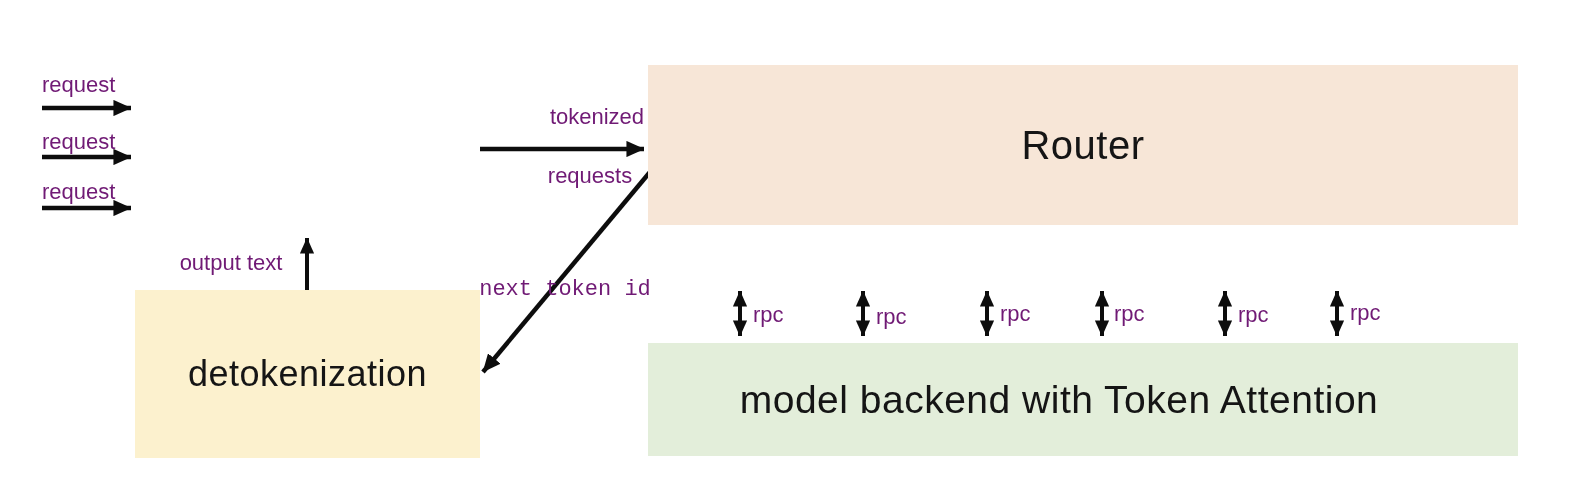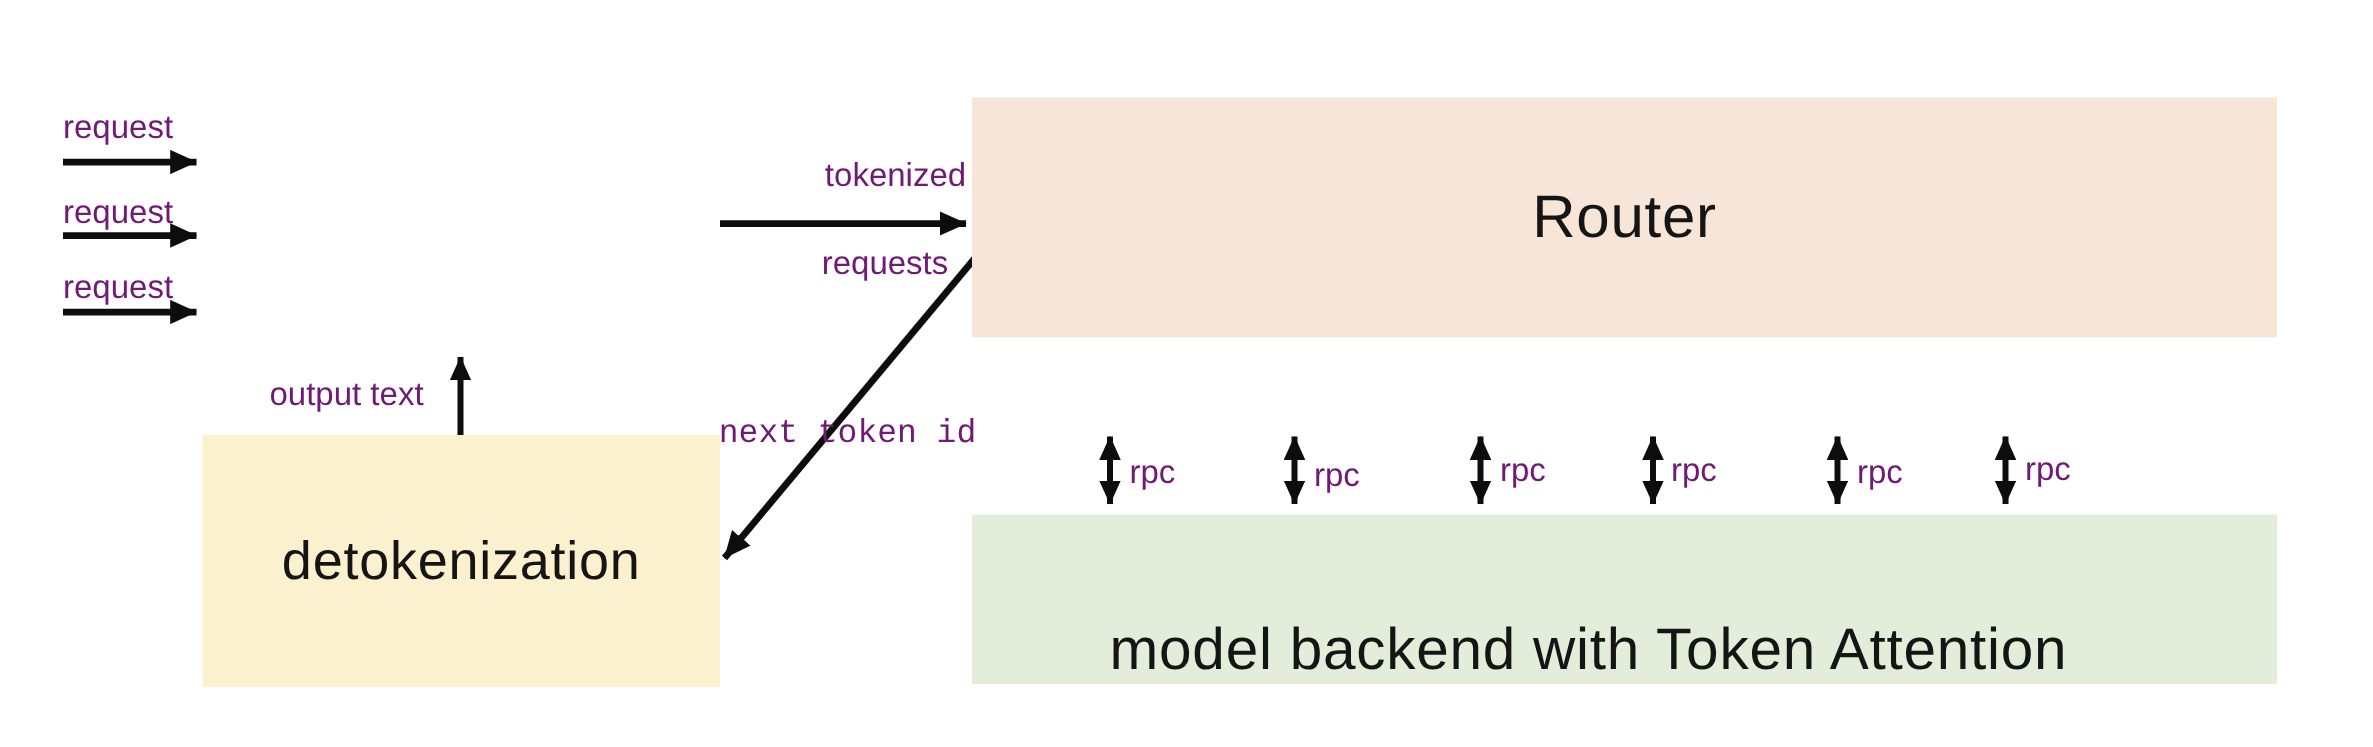--- a/index.html
+++ b/index.html
@@ -28,21 +28,21 @@
     justify-content: center;
     color: #151515;
   }
   .node-label {
     white-space: nowrap;
     letter-spacing: 0.5px;
   }
   .node-httpserver   { left: 135px; top: 66px;  width: 345px; height: 167px; font-size: 40px; }
   .node-router       { left: 648px; top: 65px;  width: 870px; height: 160px; font-size: 40px; }
   .node-detok        { left: 135px; top: 290px; width: 345px; height: 168px; font-size: 36px; align-items: center; }
-  .node-backend      { left: 648px; top: 343px; width: 870px; height: 113px; font-size: 39px; align-items: flex-end; }
+  .node-backend      { left: 648px; top: 343px; width: 870px; height: 113px; font-size: 39px; }
   .node-backend .node-label { transform: translateX(-24px); }
 
   .edge-label {
     position: absolute;
     color: #701a75;
     font-size: 22px;
     white-space: nowrap;
     transform: translate(-50%, -50%);
     line-height: 1.1;
   }

